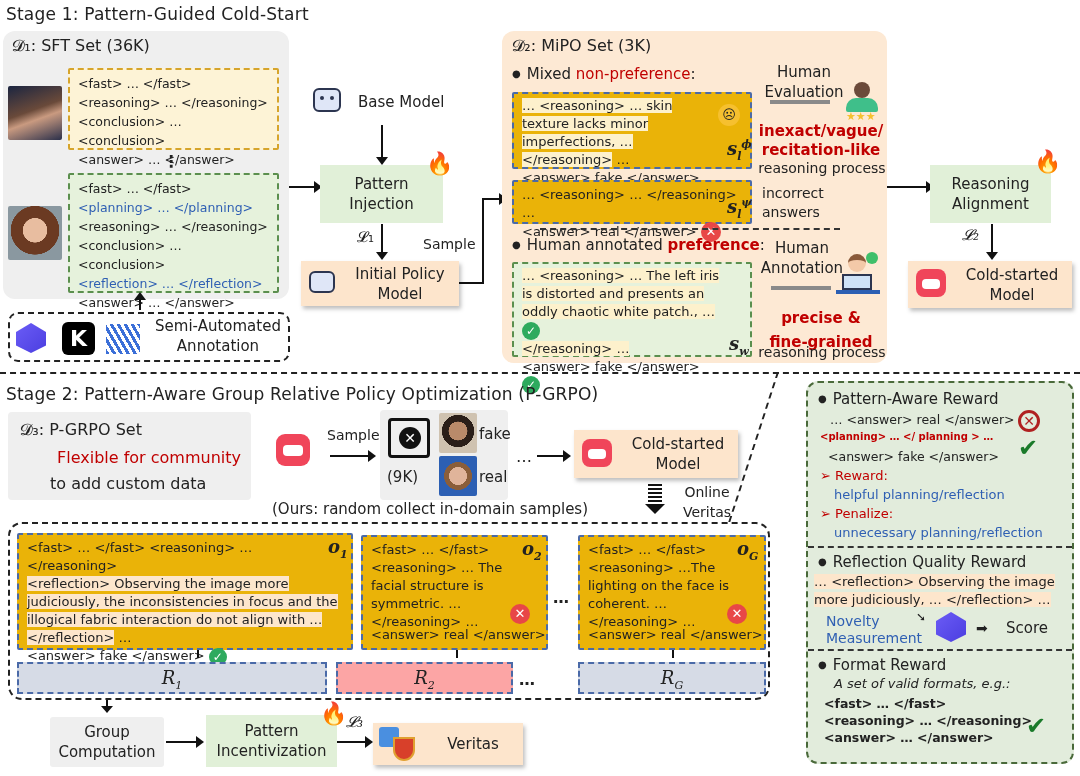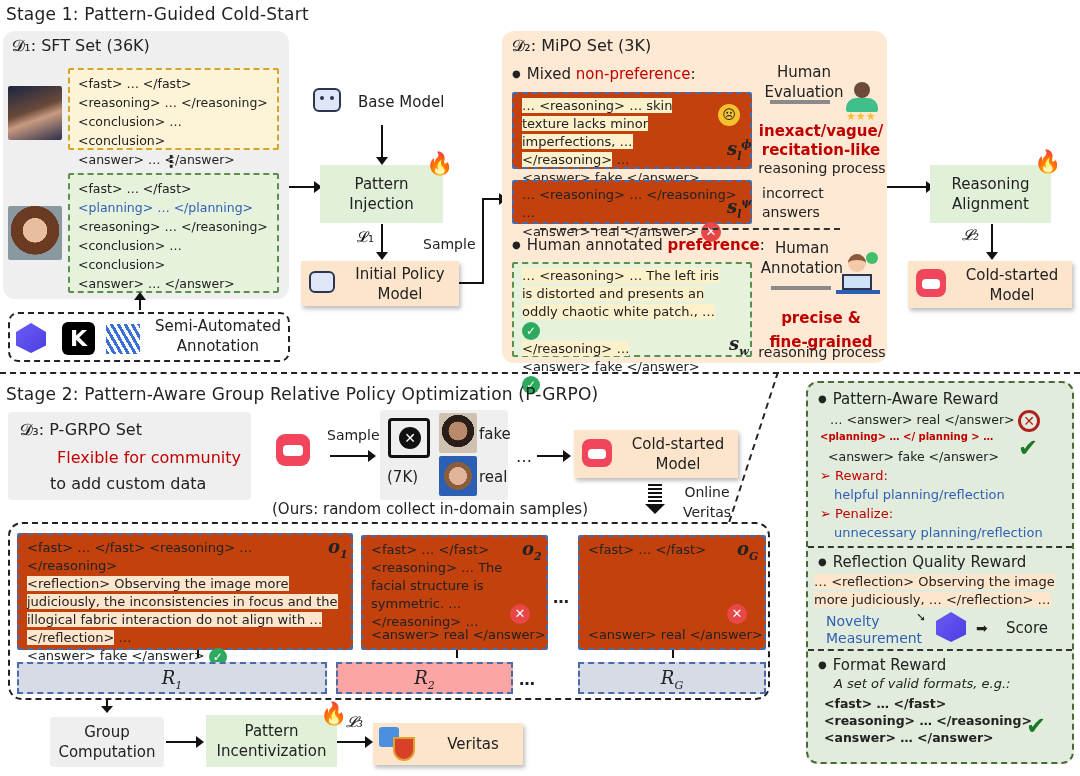--- a/index.html
+++ b/index.html
@@ -5,21 +5,21 @@
   * { box-sizing: border-box; }
   body { margin:0; background:#fff; width:1080px; height:776px; position:relative; overflow:hidden;
     font-family:"DejaVu Sans", sans-serif; color:#222; }
   .abs { position:absolute; }
   .stage-title { font-size:17px; color:#222; letter-spacing:0.2px; }
   .gray-panel { background:#efefef; border-radius:12px; }
   .peach-panel { background:#fde9d4; border-radius:12px; }
   .dashbox { border:2px dashed; border-radius:2px; font-size:12.5px; line-height:19px; padding:4px 8px; }
   .dash-yellow { border-color:#d6a42b; background:#fdf3d6; }
   .dash-green { border-color:#5b8f4e; background:#e6f2dc; }
-  .dash-blue { border-color:#4a6aa8; background:#c2410c; }
+  .dash-blue { border-color:#4a6aa8; background:#eab308; }
   .dash-black { border:2px dashed #222; border-radius:14px; }
   .blue { color:#2f5fb3; }
   .red { color:#c00000; }
   .node { display:flex; align-items:center; justify-content:center; text-align:center; font-size:15px; line-height:20px; }
   .green-node { background:#e1f0d8; }
   .peach-node { background:#fde5cc; box-shadow:2px 3px 4px rgba(0,0,0,0.25); }
   .gray-node { background:#efefef; }
   .hl { background:#fdf1cc; }
   .hl2 { background:#fde6cc; }
   .face { border-radius:2px; overflow:hidden; }
@@ -45,20 +45,21 @@
   <div>&lt;reasoning&gt; … &lt;/reasoning&gt;</div>
   <div>&lt;conclusion&gt; … &lt;conclusion&gt;</div>
   <div>&lt;answer&gt; … &lt;/answer&gt;</div>
 </div>
 <div class="abs" style="left:163px;top:152px;font-size:16px;font-weight:bold;">⋮</div>
 <div class="abs dashbox dash-green" style="left:68px;top:173px;width:211px;height:120px;">
   <div>&lt;fast&gt; … &lt;/fast&gt;</div>
   <div class="blue">&lt;planning&gt; … &lt;/planning&gt;</div>
   <div>&lt;reasoning&gt; … &lt;/reasoning&gt;</div>
   <div>&lt;conclusion&gt; … &lt;conclusion&gt;</div>
+  <div class="blue">&lt;reflection&gt; … &lt;/reflection&gt;</div>
   <div>&lt;answer&gt; … &lt;/answer&gt;</div>
 </div>
 <div class="abs face" style="left:8px;top:206px;width:54px;height:54px;background:radial-gradient(circle at 50% 45%,#e8bda0 0 30%,#6b3a22 31% 60%,#8a98a0 61%);"></div>
 
 <div class="arrow-line" style="left:139px;top:298px;width:2px;height:12px;"></div>
 <div class="abs" style="left:134px;top:292px;width:0;height:0;border-left:6px solid transparent;border-right:6px solid transparent;border-bottom:8px solid #111;"></div>
 
 <div class="abs dash-black" style="left:8px;top:312px;width:282px;height:50px;border-radius:10px;"></div>
 <div class="abs" style="left:16px;top:323px;width:30px;height:30px;background:linear-gradient(135deg,#6b5cf6,#4b3ee0);clip-path:polygon(50% 0,100% 30%,100% 75%,50% 100%,0 75%,0 30%);"></div>
 <div class="abs" style="left:62px;top:322px;width:33px;height:33px;background:#000;border-radius:6px;color:#fff;font-weight:bold;font-size:22px;text-align:center;line-height:33px;">K</div>
@@ -182,21 +183,21 @@
   <div style="position:absolute;left:7px;top:11px;width:20px;height:11px;background:#fff;border-radius:4px;"></div>
 </div>
 <div class="abs" style="left:327px;top:427px;font-size:14px;">Sample</div>
 <div class="arrow-line" style="left:330px;top:455px;width:40px;height:2px;"></div>
 <div class="abs" style="left:368px;top:450px;border-top:6px solid transparent;border-bottom:6px solid transparent;border-left:8px solid #111;"></div>
 
 <div class="abs gray-panel" style="left:380px;top:410px;width:128px;height:90px;border-radius:4px;"></div>
 <div class="abs" style="left:388px;top:418px;width:42px;height:40px;border:3px solid #111;border-radius:4px;">
   <div style="position:absolute;left:8px;top:6px;width:22px;height:22px;border-radius:50%;background:#111;color:#fff;text-align:center;line-height:22px;font-size:14px;">✕</div>
 </div>
-<div class="abs" style="left:387px;top:468px;font-size:15px;">(7K)</div>
+<div class="abs" style="left:387px;top:468px;font-size:15px;">(9K)</div>
 <div class="abs face" style="left:439px;top:413px;width:38px;height:40px;background:radial-gradient(circle at 50% 45%,#b98a6a 0 32%,#2a1e18 33% 55%,#cfc2b0 56%);"></div>
 <div class="abs" style="left:479px;top:425px;font-size:15px;">fake</div>
 <div class="abs face" style="left:439px;top:456px;width:38px;height:40px;background:radial-gradient(circle at 50% 50%,#e0b49a 0 32%,#8a5e3a 33% 50%,#2c5fb3 51%);"></div>
 <div class="abs" style="left:479px;top:468px;font-size:15px;">real</div>
 
 <div class="abs" style="left:516px;top:447px;font-size:16px;">…</div>
 <div class="arrow-line" style="left:537px;top:455px;width:28px;height:2px;"></div>
 <div class="abs" style="left:563px;top:450px;border-top:6px solid transparent;border-bottom:6px solid transparent;border-left:8px solid #111;"></div>
 <div class="abs node peach-node" style="left:574px;top:430px;width:164px;height:48px;">
   <div style="position:absolute;left:8px;top:9px;width:30px;height:28px;background:#f0455a;border-radius:8px;">
@@ -230,20 +231,21 @@
 <div class="abs cross" style="left:510px;top:604px;">✕</div>
 <div class="abs math" style="left:522px;top:538px;font-size:18px;font-weight:bold;"><span>o</span><sub style="font-size:11px;">2</sub></div>
 <div class="arrow-line" style="left:456px;top:650px;width:2px;height:8px;"></div>
 <div class="abs" style="left:336px;top:662px;width:177px;height:32px;border:2px dashed #4a6aa8;background:#fca5a5;text-align:center;line-height:28px;font-size:18px;"><span class="math">R</span><sub class="math" style="font-size:11px;">2</sub></div>
 
 <div class="abs" style="left:553px;top:588px;font-size:16px;font-weight:bold;">…</div>
 <div class="abs" style="left:519px;top:670px;font-size:16px;font-weight:bold;">…</div>
 
 <div class="abs dashbox dash-blue" style="left:578px;top:535px;width:188px;height:115px;font-size:13px;line-height:18px;padding-right:30px;">
   <div>&lt;fast&gt; … &lt;/fast&gt;</div>
+  <div>&lt;reasoning&gt; …The lighting on the face is coherent. … &lt;/reasoning&gt; …</div>
   <div style="position:absolute;bottom:4px;left:8px;">&lt;answer&gt; real &lt;/answer&gt;</div>
 </div>
 <div class="abs cross" style="left:727px;top:604px;">✕</div>
 <div class="abs math" style="left:737px;top:538px;font-size:18px;font-weight:bold;"><span>o</span><sub style="font-size:11px;">G</sub></div>
 <div class="arrow-line" style="left:672px;top:650px;width:2px;height:8px;"></div>
 <div class="abs" style="left:578px;top:662px;width:188px;height:32px;border:2px dashed #4a6aa8;background:#d6dbe6;text-align:center;line-height:28px;font-size:18px;"><span class="math">R</span><sub class="math" style="font-size:11px;">G</sub></div>
 
 <div class="arrow-line" style="left:106px;top:700px;width:2px;height:8px;"></div>
 <div class="abs" style="left:101px;top:706px;border-left:6px solid transparent;border-right:6px solid transparent;border-top:7px solid #111;"></div>
 <div class="abs node gray-node" style="left:50px;top:717px;width:114px;height:50px;border-radius:3px;white-space:pre-line;">Group

